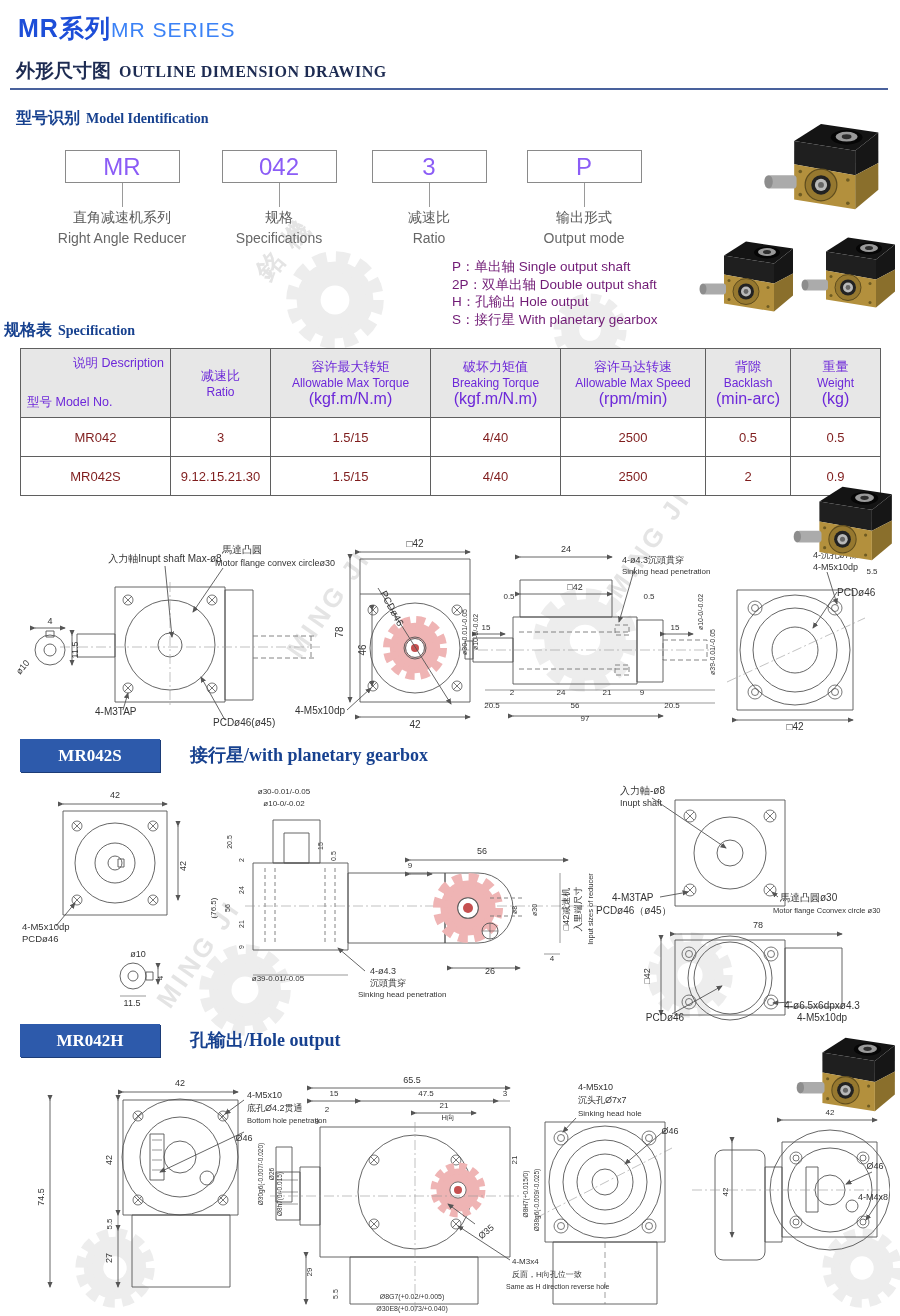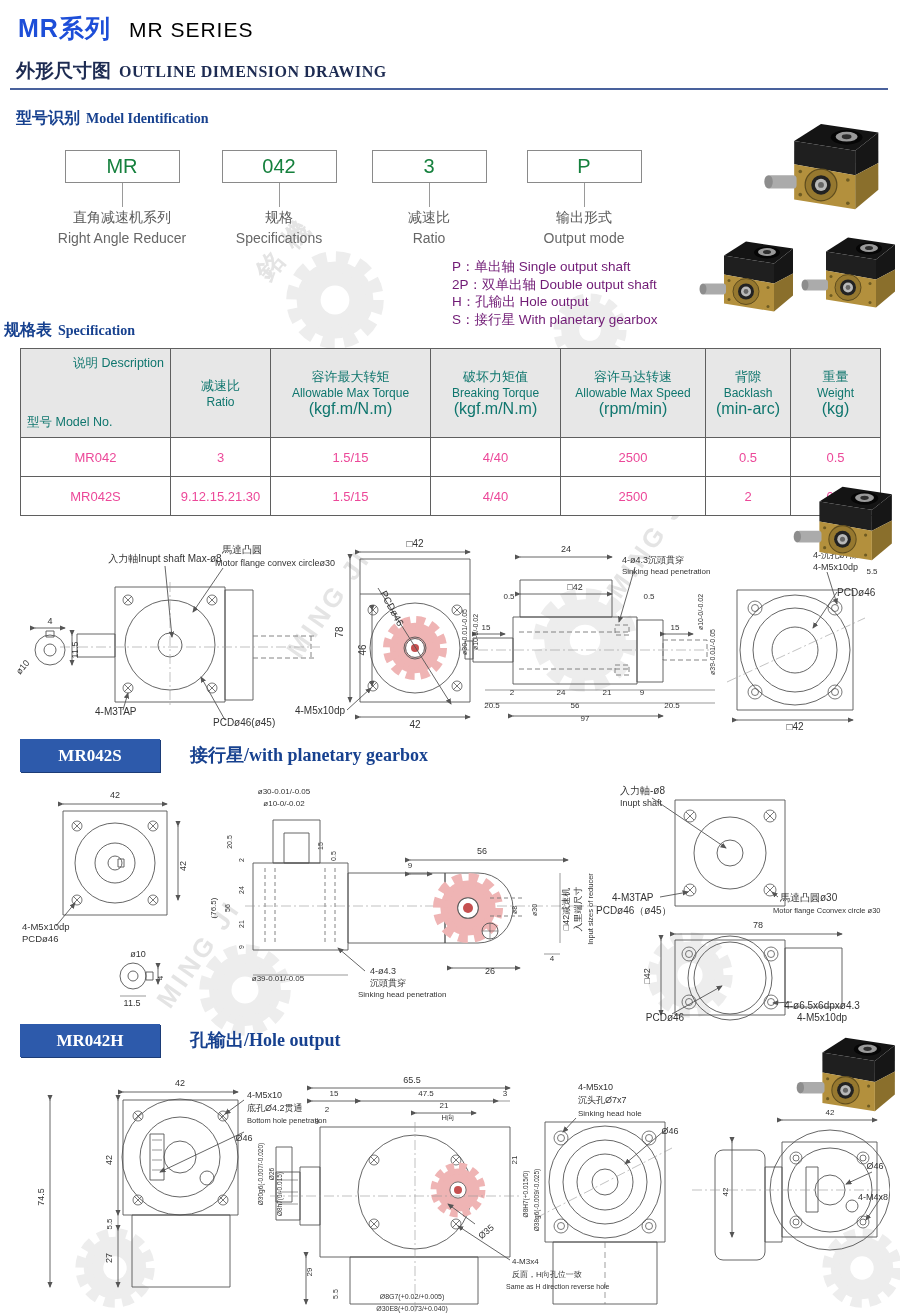--- a/index.html
+++ b/index.html
@@ -1,41 +1,41 @@
 <!DOCTYPE html>
 <html><head>
 <meta charset="utf-8">
 <style>
   html,body{margin:0;padding:0;background:#fff;}
   body{font-family:"Liberation Sans",sans-serif;color:#333;}
   .page{position:relative;width:900px;height:1316px;background:#fff;overflow:hidden;}
   .abs{position:absolute;}
   
   .brand-zh{font-size:25px;font-weight:bold;color:#1d4ed8;letter-spacing:1px;}
-  .brand-en{font-size:21px;color:#000000;margin-left:18px;letter-spacing:1px;}
+  .brand-en{font-size:21px;color:#3b82f6;letter-spacing:1px;}
   .serifhead{font-family:"Liberation Serif",serif;font-weight:bold;color:#1d2b52;text-align:right;}
   .sub-zh{font-size:19px;}
   .sub-en{font-size:16px;margin-left:8px;letter-spacing:.5px;}
   .rule{position:absolute;left:10px;width:878px;height:0;border-top:2px solid #49619c;}
   .navyhead{font-family:"Liberation Serif",serif;font-weight:bold;color:#17418f;}
   .nh-zh{font-size:16px;}
   .nh-en{font-size:14px;margin-left:6px;}
   
   .mcol{position:absolute;width:180px;text-align:center;}
   .mbox{width:113px;height:31px;margin:0 auto;border:1px solid #8a8a8a;
-        font-size:20px;color:#15803d;line-height:31px;background:#fff;}
+        font-size:24px;color:#8b5cf6;line-height:31px;background:#fff;}
   .vline{width:1px;height:24px;background:#9a9a9a;margin:0 auto;}
   .mlab-zh{font-size:14px;color:#5a5a5a;margin-top:2px;}
   .mlab-en{font-size:14px;color:#676767;margin-top:3px;}
   .om-line{font-size:13.5px;color:#701a75;line-height:17.5px;white-space:nowrap;}
   
   table.spec{border-collapse:collapse;width:860px;table-layout:fixed;background:#fff;}
   table.spec th,table.spec td{border:1px solid #5f5f5f;text-align:center;vertical-align:middle;}
-  table.spec th{background:#e7e7e7;font-weight:normal;color:#0f766e;padding:13px 1px;}
-  table.spec td{font-size:13px;color:#ec4899;height:36px;}
+  table.spec th{background:#e7e7e7;font-weight:normal;color:#6d28d9;padding:3px 1px;}
+  table.spec td{font-size:13px;color:#7f1d1d;height:36px;}
   .th-zh{display:block;font-size:13px;}
   .th-en{display:block;font-size:12px;}
   .th-unit{display:block;font-size:16px;}
   th.corner{position:relative;height:62px;padding:0;
     background:linear-gradient(to bottom right,#e7e7e7 calc(50% - .7px),#5f5f5f calc(50% - .7px),#5f5f5f calc(50% + .7px),#e7e7e7 calc(50% + .7px));}
   .corner-top{position:absolute;top:6px;right:6px;font-size:12.5px;}
   .corner-bot{position:absolute;bottom:6px;left:6px;font-size:12.5px;}
   
   .badge{width:140px;height:33px;background:#2d5aab;color:#fff;text-align:center;line-height:33px;
          font-family:"Liberation Serif",serif;font-weight:bold;font-size:17px;box-shadow:1px 1px 0 #1c3c77;}

